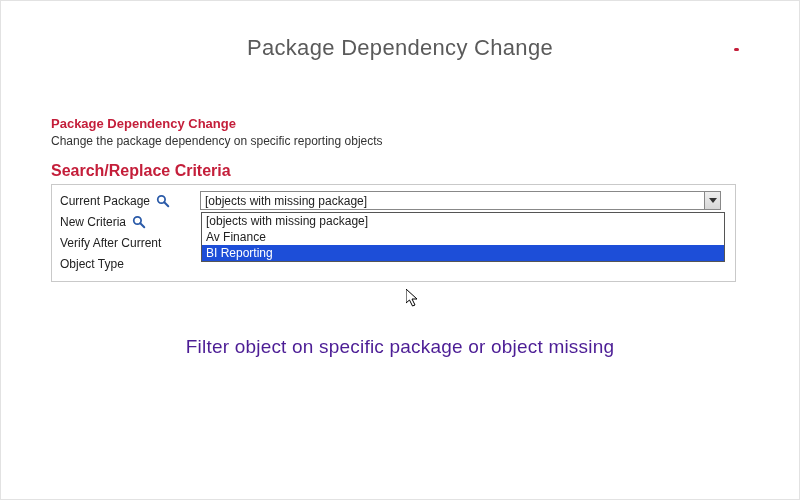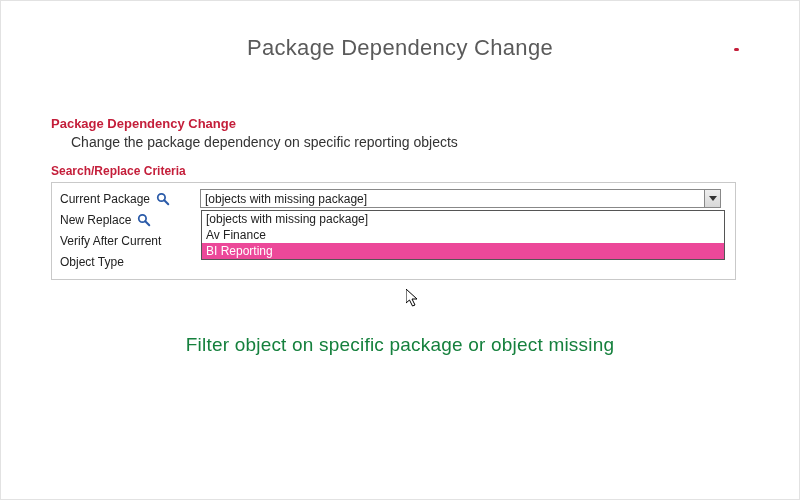--- a/index.html
+++ b/index.html
@@ -52,27 +52,27 @@
     margin-top: 55px;
   }
   .section-title {
     color: #c41e3a;
     font-size: 13px;
     font-weight: bold;
     margin-bottom: 3px;
   }
   .section-sub {
     color: #333;
-    font-size: 14px;
-    margin-left: 20px;
+    font-size: 12px;
+    margin-left: 0;
     margin-bottom: 14px;
   }
   .criteria-title {
     color: #c41e3a;
-    font-size: 12px;
+    font-size: 16px;
     font-weight: bold;
     margin-bottom: 4px;
   }
   .criteria-box {
     border: 1px solid #c9c9c9;
     padding: 5px 14px 7px 8px;
     margin-left: 0;
     width: 685px;
     position: relative;
   }
@@ -126,28 +126,28 @@
     background: #fff;
   }
   .dd-item {
     font-size: 12px;
     padding: 1px 4px;
     color: #222;
     height: 16px;
     line-height: 15px;
   }
   .dd-item.selected {
-    background: #ec4899;
+    background: #1d4ed8;
     color: #fff;
   }
   .footer-text {
     text-align: center;
     font-size: 19px;
     font-weight: 300;
-    color: #15803d;
+    color: #4c1d95;
     margin-top: 52px;
     line-height: 1.35;
     letter-spacing: 0.2px;
   }
   .cursor {
     position: absolute;
     left: 405px;
     top: 288px;
     pointer-events: none;
   }
@@ -183,21 +183,21 @@
           <span class="select-arrow">
             <svg width="8" height="6" viewBox="0 0 8 6">
                 <polygon points="0,0 8,0 4,5" fill="#333"></polygon>
               </svg>
           </span>
         </div>
       </div>
 
       <div class="row">
         <div class="row-label">
-          <span>New Replace</span>
+          <span>New Criteria</span>
           <span class="mag">
             <svg viewBox="0 0 16 16" width="14" height="14">
                 <circle cx="6.2" cy="6.2" r="4.2" fill="none" stroke="#2a5aa8" stroke-width="2"></circle>
                 <line x1="9.5" y1="9.5" x2="14" y2="14" stroke="#2a5aa8" stroke-width="2.3" stroke-linecap="round"></line>
               </svg>
           </span>
         </div>
       </div>
 
       <div class="row">

